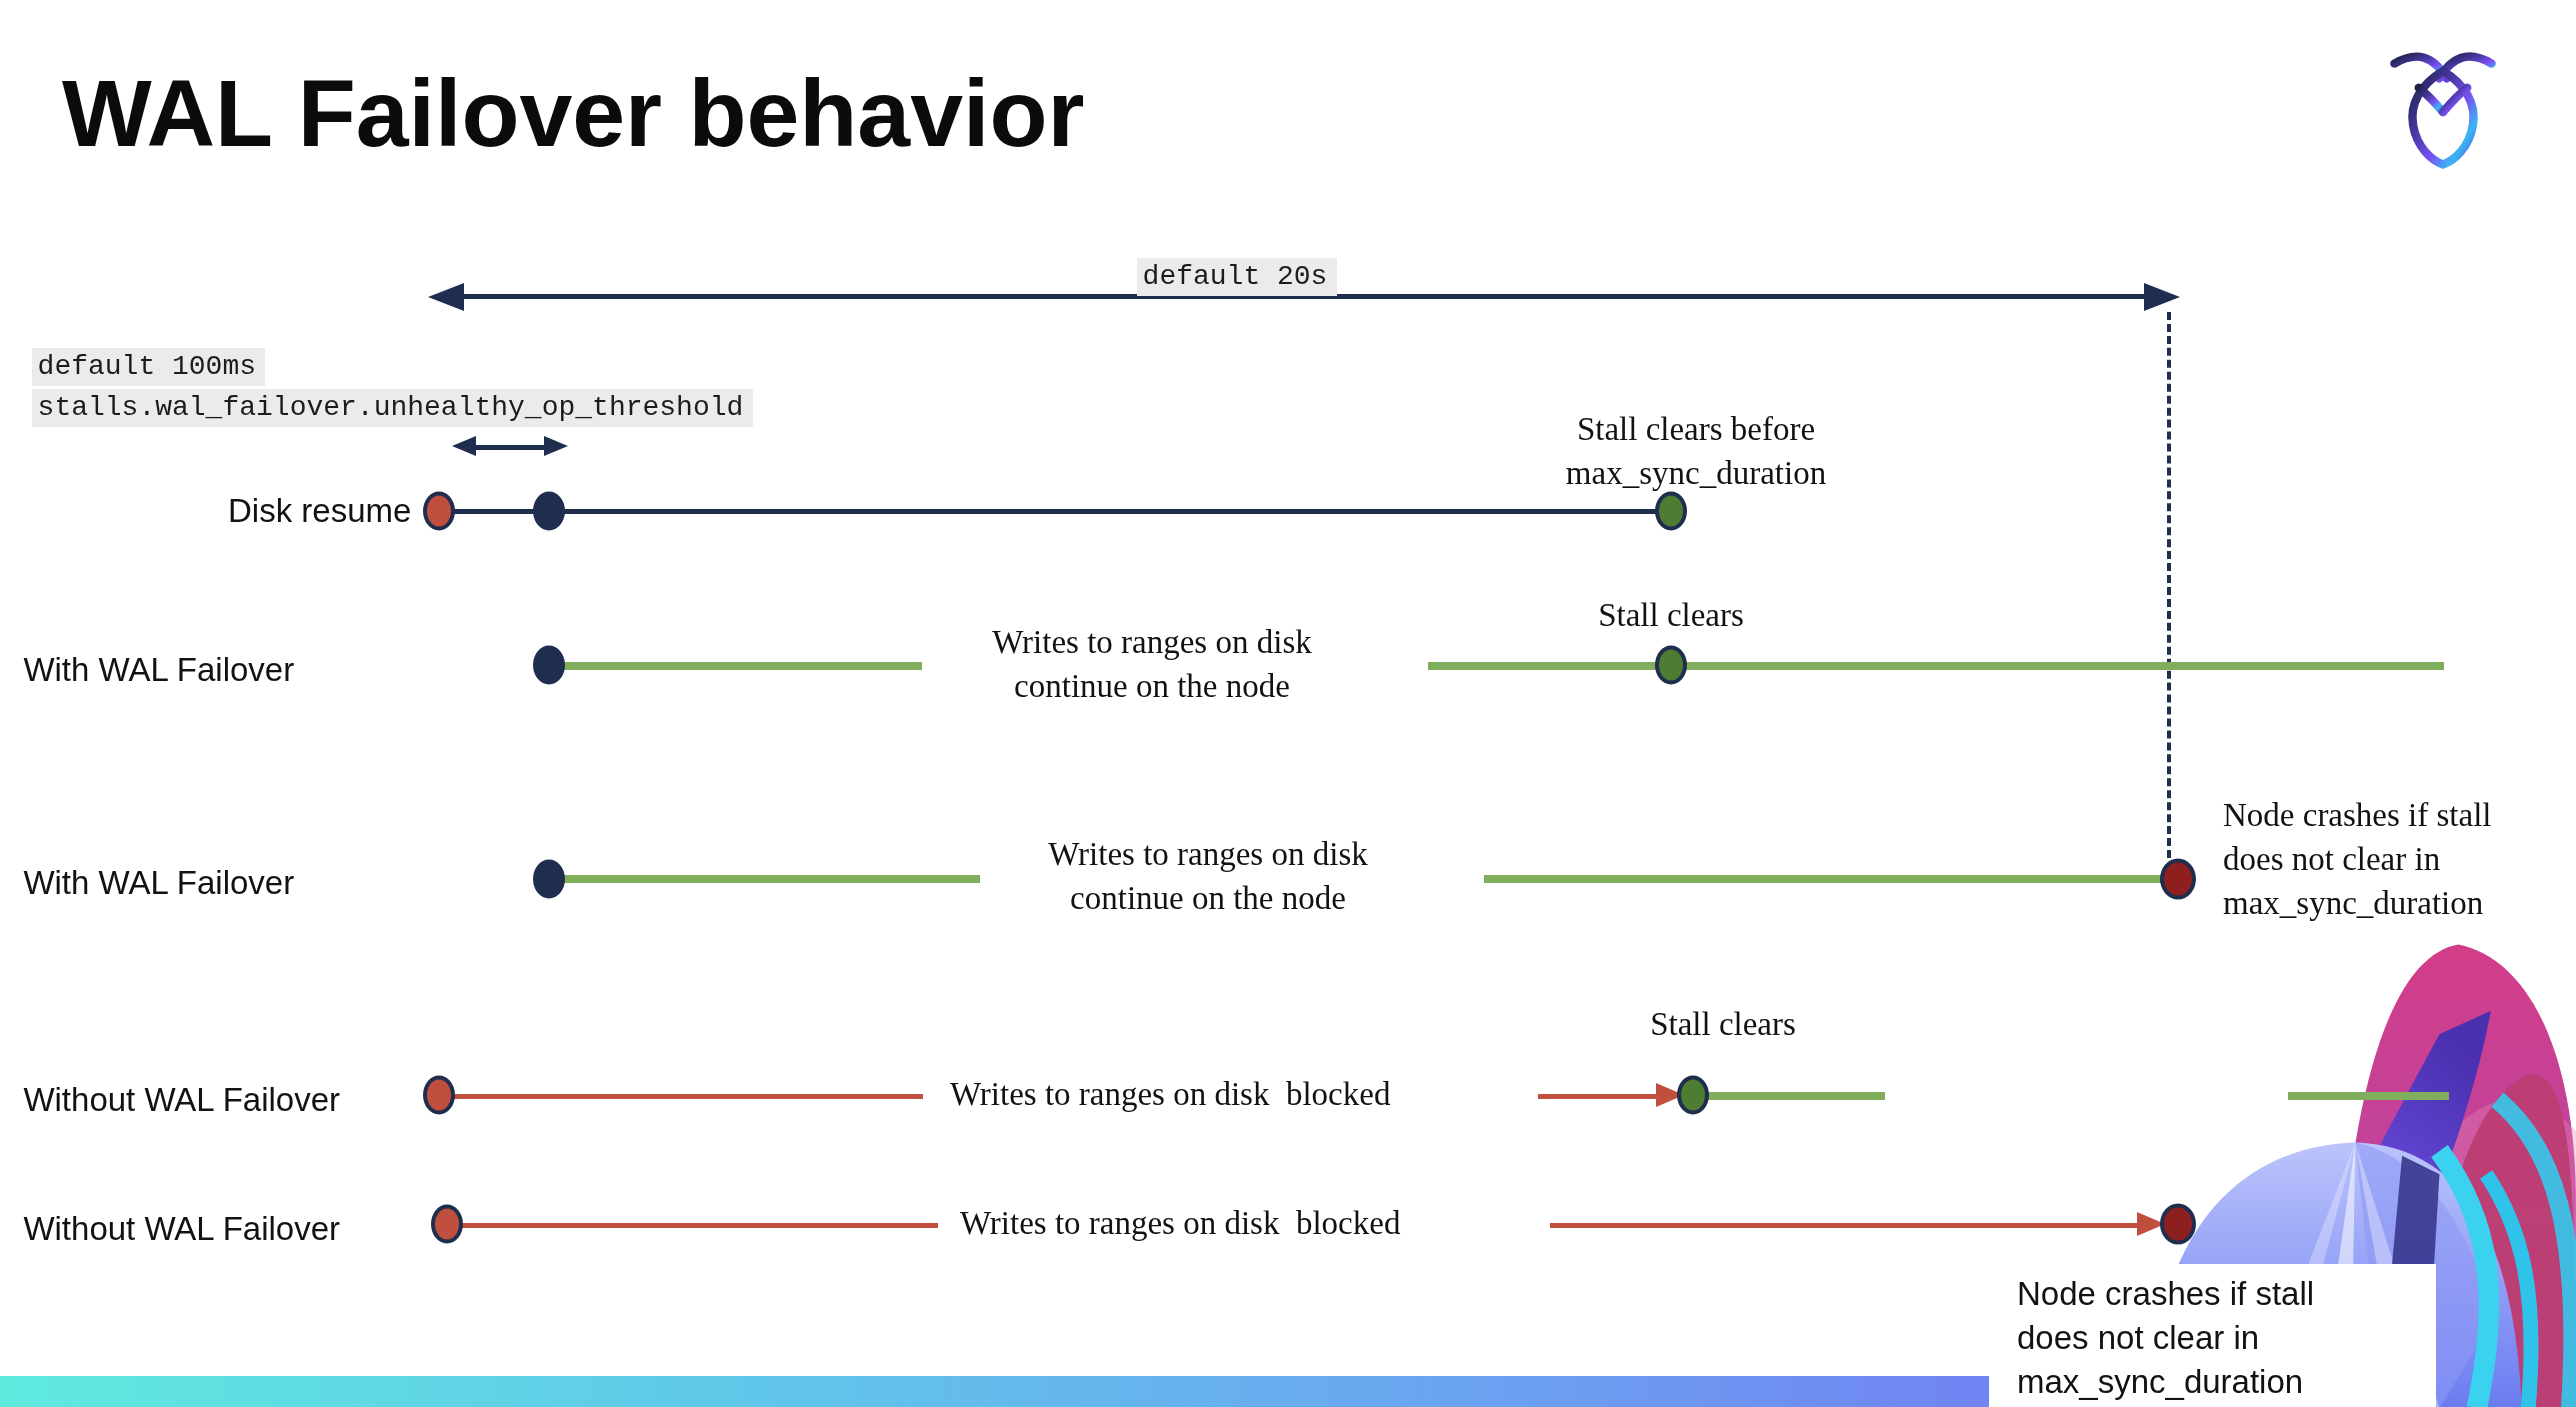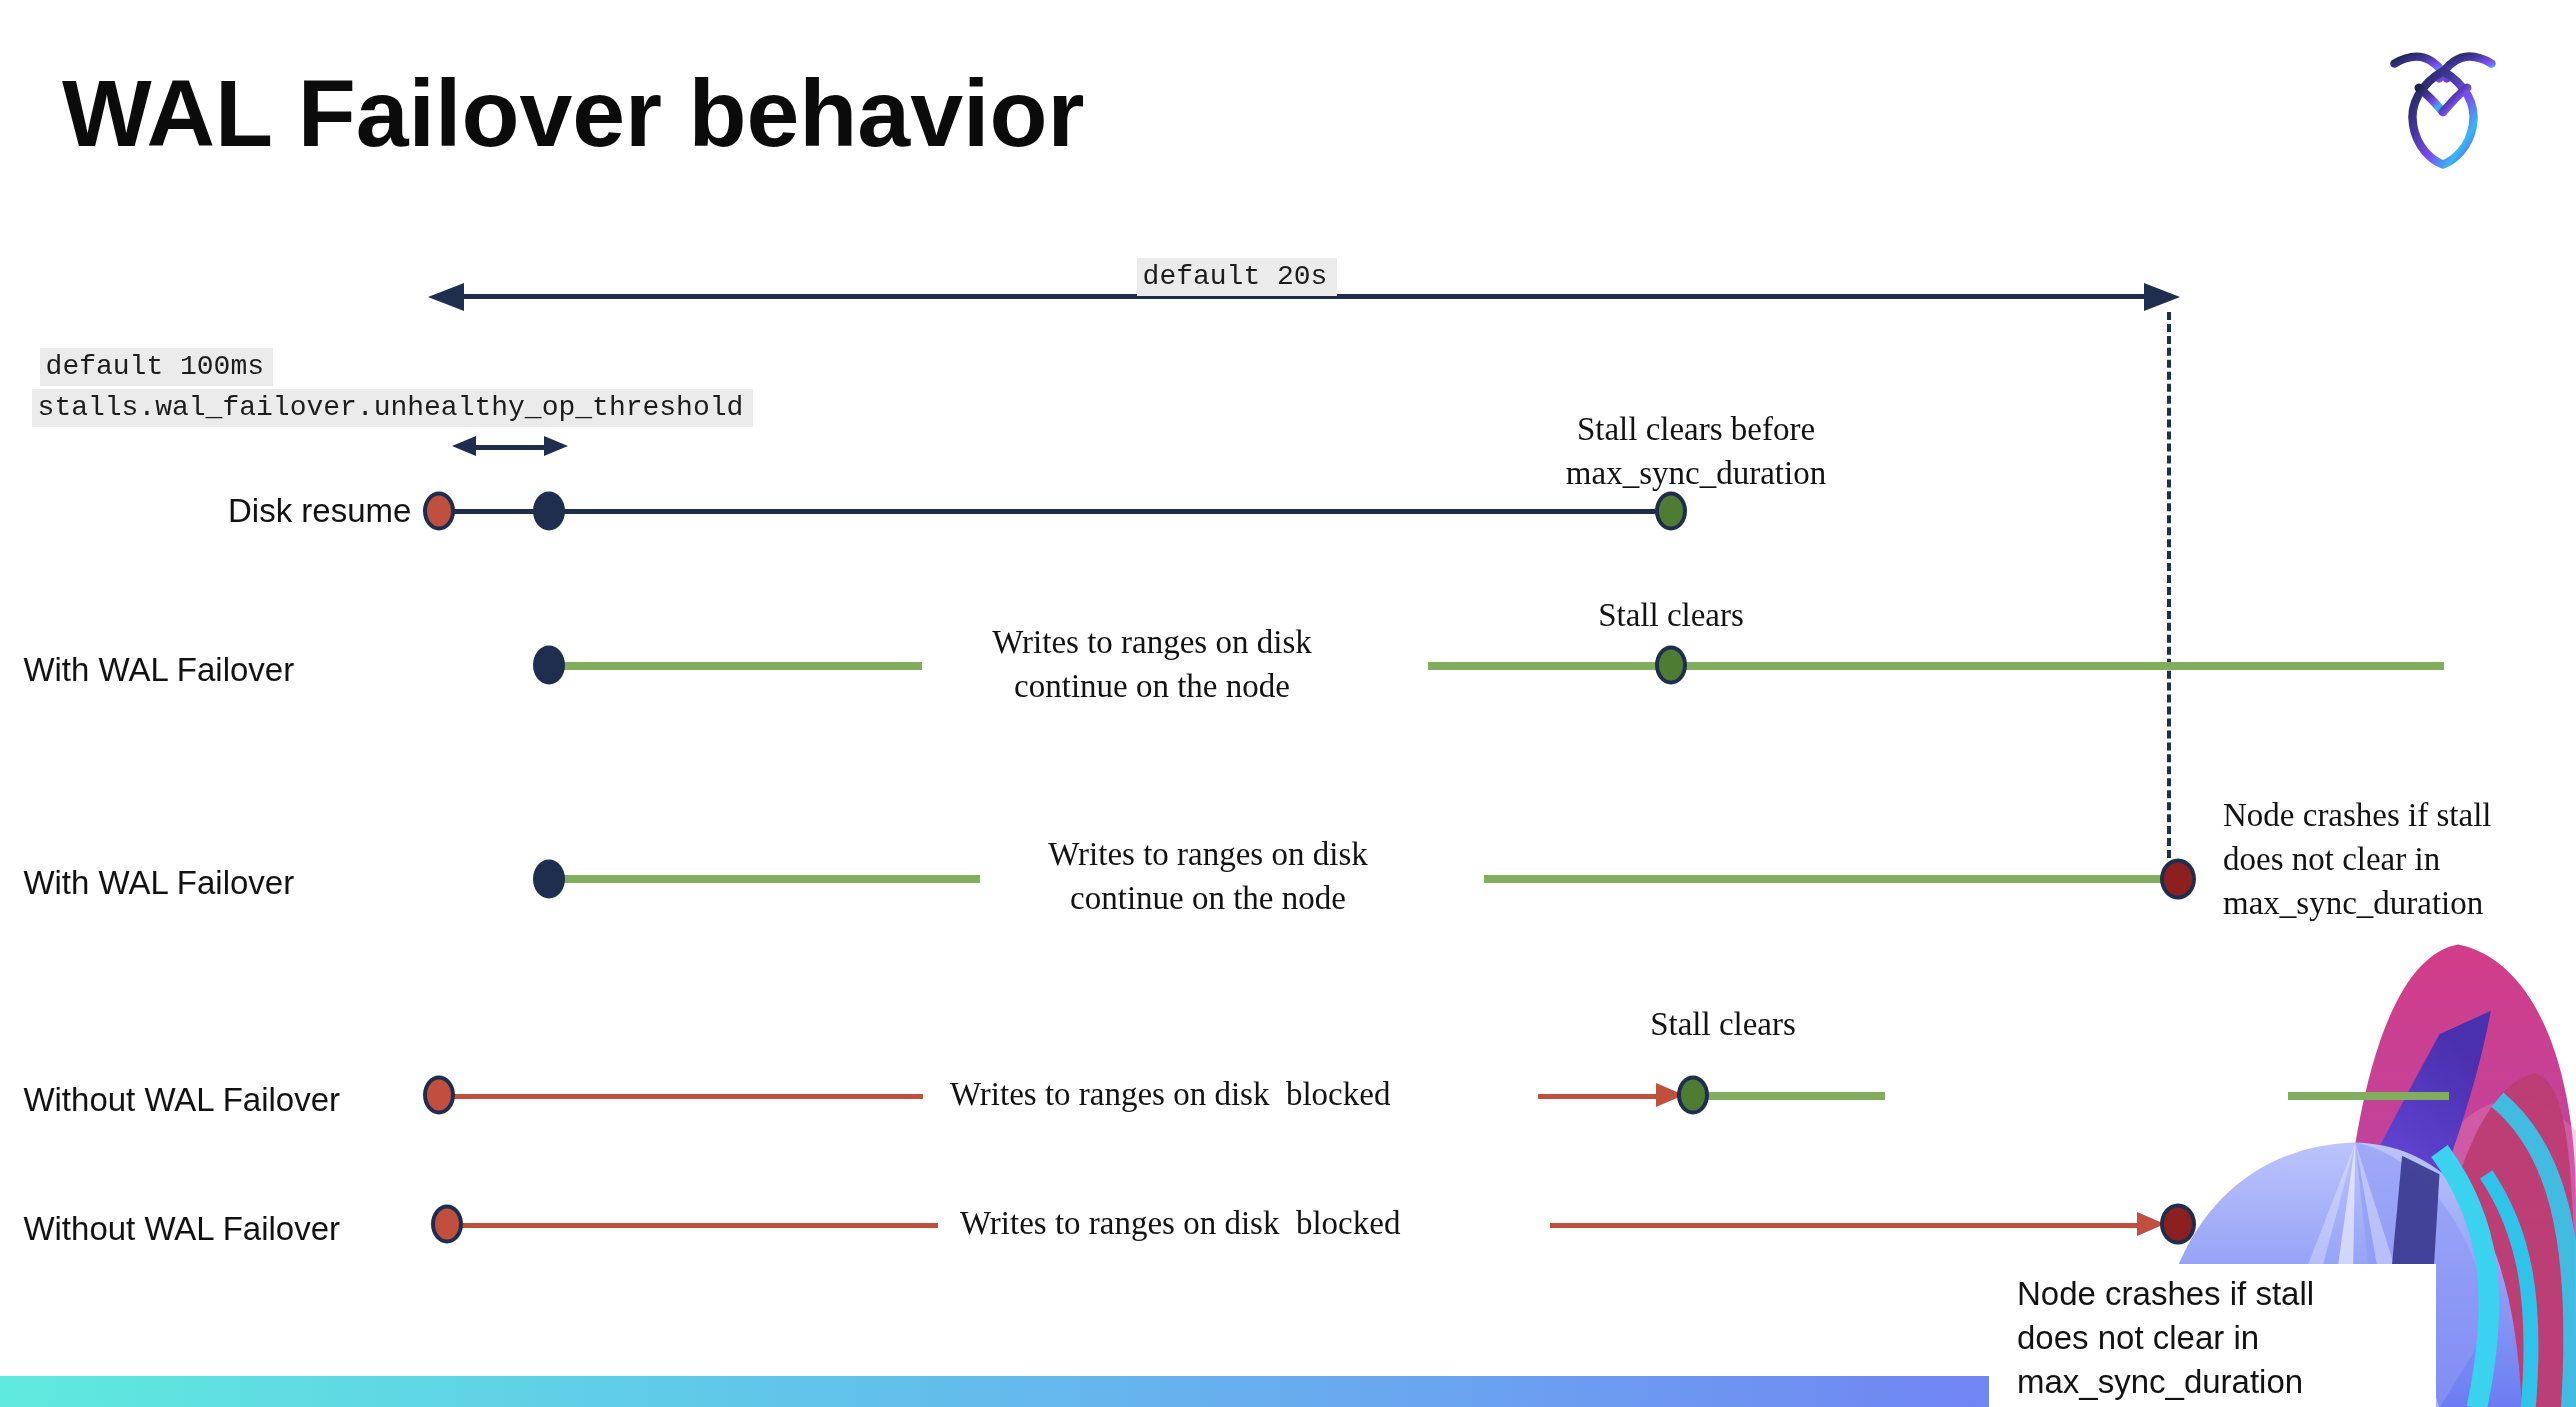--- a/index.html
+++ b/index.html
@@ -124,21 +124,21 @@
         <path d="M62,74 C72,62 80,54 88,48"></path>
       </g>
     </svg>
 
     <div class="hl hl-navy" style="left:458px;top:294px;width:1690px;"></div>
     <div class="ah ah-left" style="left:428px;top:283px;"></div>
     <div class="ah ah-right" style="left:2144px;top:283px;"></div>
 
     <div class="badge" style="left:1137px;top:258px;">default 20s</div>
 
-    <div class="badge" style="left:32px;top:348px;margin-left:8px;">default 100ms</div>
+    <div class="badge" style="left:32px;top:348px;">default 100ms</div>
     <div class="badge" style="left:32px;top:389px;">stalls.wal_failover.unhealthy_op_threshold</div>
 
     <div class="hl hl-navy" style="left:473px;top:445px;width:75px;"></div>
     <div class="ah ah-left sm" style="left:452px;top:436px;"></div>
     <div class="ah ah-right sm" style="left:544px;top:436px;"></div>
 
     <div class="vdash" style="left:2167px;top:312px;height:546px;"></div>
 
     <div class="rowlabel" style="left:228px;top:511px;">Disk resume</div>
     <div class="hl hl-navy" style="left:439px;top:509px;width:1232px;"></div>

